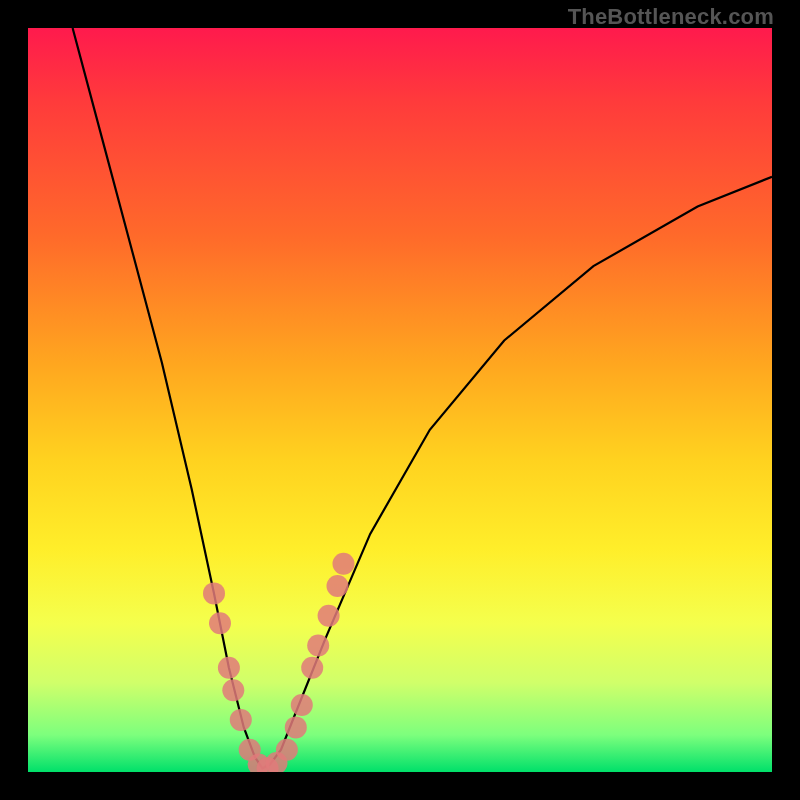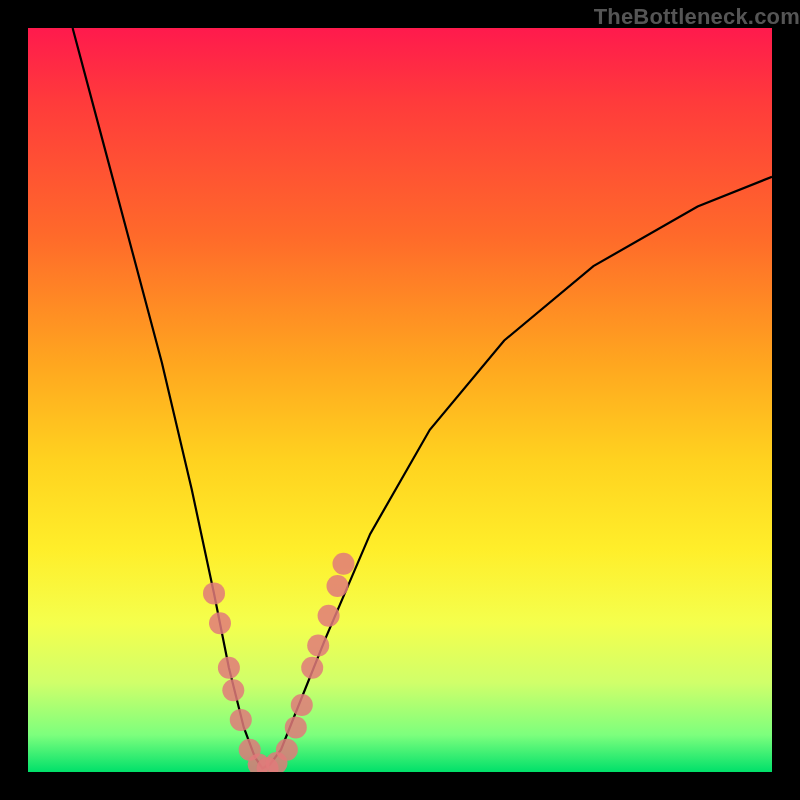--- a/index.html
+++ b/index.html
@@ -32,21 +32,21 @@
       #ffee2a 70%,
       #f4ff4d 80%,
       #d0ff6a 88%,
       #7dff7d 95%,
       #00e06a 100%
     );
   }
   .watermark {
     position: absolute;
     top: 4px;
-    right: 0;
+    right: 26px;
     font-family: Arial, Helvetica, sans-serif;
     font-size: 22px;
     font-weight: 600;
     color: #555;
     letter-spacing: 0.2px;
     user-select: none;
   }
   svg.curve {
     position: absolute;
     left: 0;

